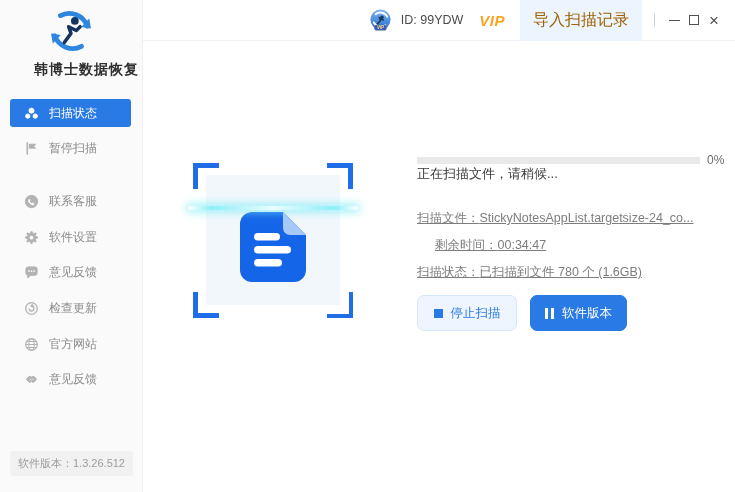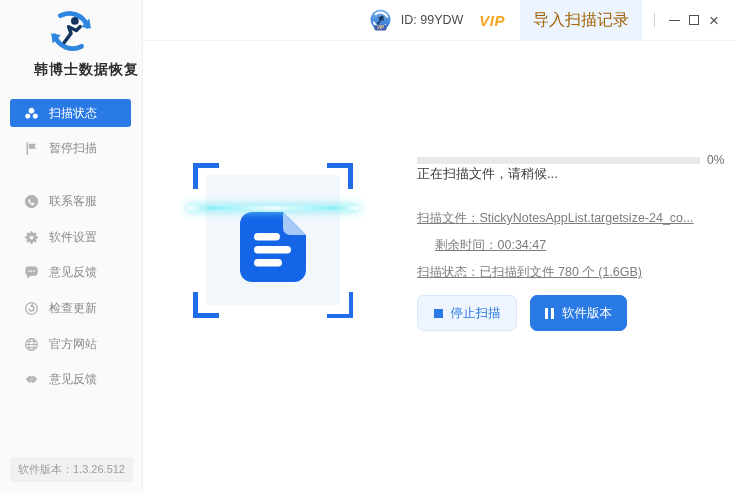--- a/index.html
+++ b/index.html
@@ -27,21 +27,21 @@
     position:absolute; left:10px; width:121px; height:28px;
     display:flex; align-items:center; padding-left:14px;
     border-radius:3px; font-size:12px; color:#8b8b8b; cursor:pointer;
   }
   .nav-item .ni-icon { width:15px; height:15px; margin-right:10px; flex:0 0 auto; }
   .nav-item .ni-icon .ic { fill:#b3b3b3; stroke:#b3b3b3; }
   .nav-item .ni-icon .ic.nofill { fill:none; }
   .nav-item.active { background:#2a7ae6; color:#ffffff; }
   .nav-item.active .ni-icon .ic { fill:#ffffff; stroke:#ffffff; }
   .version-box {
-    position:absolute; left:10px; bottom:10px; width:123px; height:25px;
+    position:absolute; left:10px; bottom:16px; width:123px; height:25px;
     background:#f1f1f1; border-radius:3px; display:flex; align-items:center;
     justify-content:center; font-size:11px; color:#9d9d9d;
   }
 
   
   .topbar {
     position:absolute; left:143px; top:0; width:592px; height:41px;
     background:#fff; border-bottom:1px solid #f1f1f1;
     display:flex; align-items:center; justify-content:flex-end; padding-right:11px;
   }

